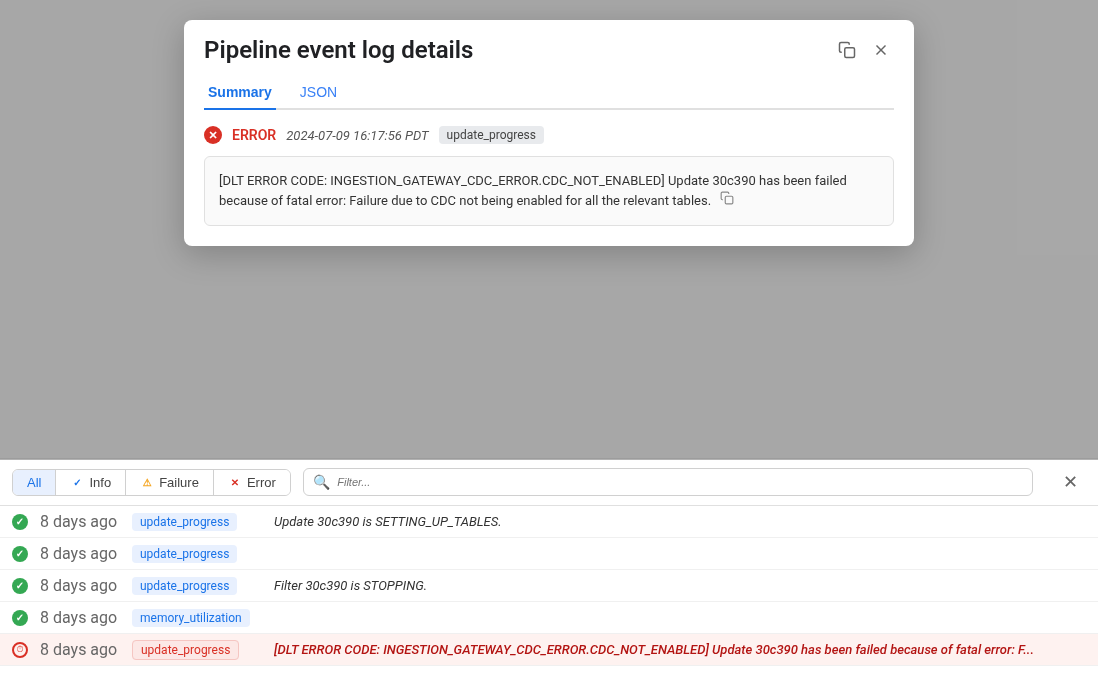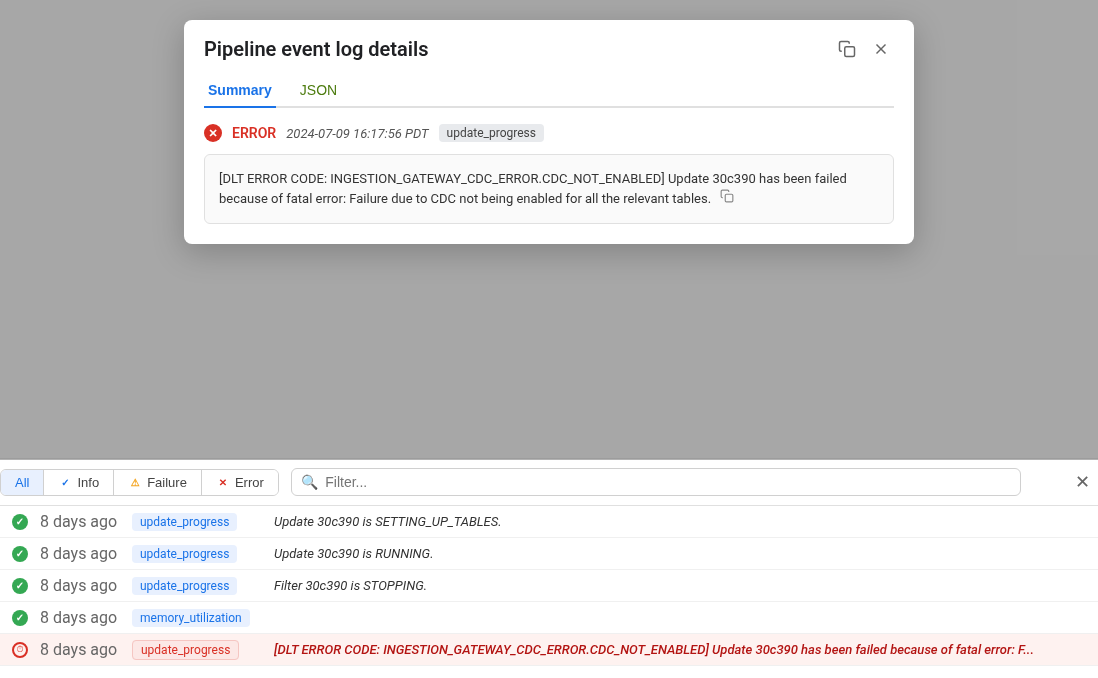--- a/index.html
+++ b/index.html
@@ -28,21 +28,21 @@
       left: 0;
       right: 0;
       height: 220px;
       background: #fff;
       border-top: 1px solid #e0e0e0;
     }
 
     .filter-bar {
       display: flex;
       align-items: center;
-      padding: 8px 0;
+      padding: 8px 12px;
       border-bottom: 1px solid #e0e0e0;
       gap: 4px;
     }
 
     .filter-btn-group {
       display: flex;
       align-items: center;
       border: 1px solid #d0d0d0;
       border-radius: 6px;
       overflow: hidden;
@@ -95,24 +95,25 @@
       gap: 6px;
       flex: 1;
       max-width: 730px;
       margin-left: 8px;
       background: #fff;
     }
 
     .search-box input {
       border: none;
       outline: none;
-      font-size: 14px;
+      font-size: 11px;
       color: #ec4899;
       width: 100%;
       background: transparent;
+      font-style: italic;
     }
 
     .close-panel-btn {
       margin-left: auto;
       background: none;
       border: none;
       cursor: pointer;
       font-size: 18px;
       color: #666;
       padding: 4px 8px;
@@ -195,21 +196,21 @@
     }
 
     .modal-header {
       display: flex;
       align-items: center;
       justify-content: space-between;
       padding: 16px 20px 0 20px;
     }
 
     .modal-title {
-      font-size: 20px;
+      font-size: 24px;
       font-weight: 600;
       color: #202124;
     }
 
     .modal-header-actions {
       display: flex;
       align-items: center;
       gap: 8px;
     }
 
@@ -231,21 +232,21 @@
       gap: 0;
     }
 
     .modal-tab {
       padding: 8px 4px;
       margin-right: 20px;
       border: none;
       background: none;
       cursor: pointer;
       font-size: 14px;
-      color: #4d7c0f;
+      color: #3b82f6;
       border-bottom: 2px solid transparent;
       margin-bottom: -2px;
     }
 
     .modal-tab.active {
       color: #1a73e8;
       border-bottom: 2px solid #1a73e8;
       font-weight: 700;
     }
 
@@ -380,21 +381,20 @@
     <div class="log-row">
       <span class="check-circle">✓</span>
       <span class="log-time">8 days ago</span>
       <span class="log-type"><span class="log-type-badge">update_progress</span></span>
       <span class="log-message">Update 30c390 is SETTING_UP_TABLES.</span>
     </div>
     <div class="log-row">
       <span class="check-circle">✓</span>
       <span class="log-time">8 days ago</span>
       <span class="log-type"><span class="log-type-badge">update_progress</span></span>
-      <span class="log-message">Update 30c390 is RUNNING.</span>
     </div>
     <div class="log-row">
       <span class="check-circle">✓</span>
       <span class="log-time">8 days ago</span>
       <span class="log-type"><span class="log-type-badge">update_progress</span></span>
       <span class="log-message">Filter 30c390 is STOPPING.</span>
     </div>
     <div class="log-row">
       <span class="check-circle">✓</span>
       <span class="log-time">8 days ago</span>

